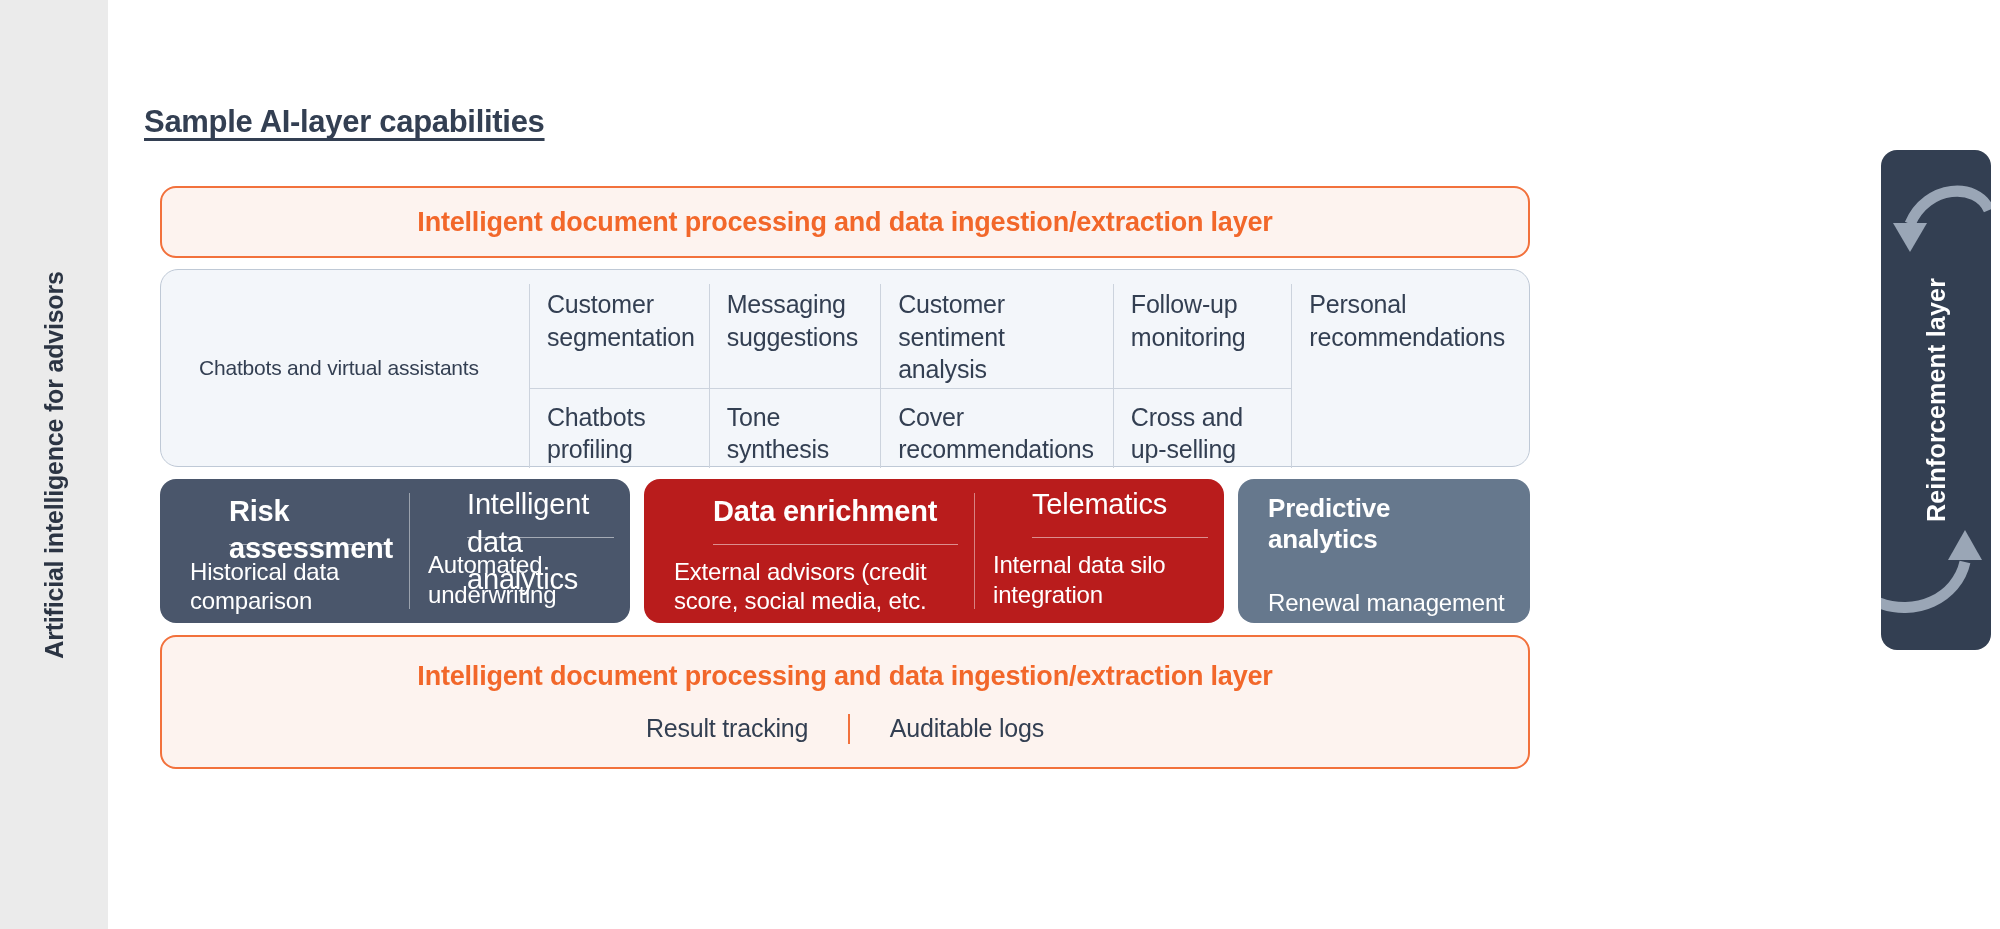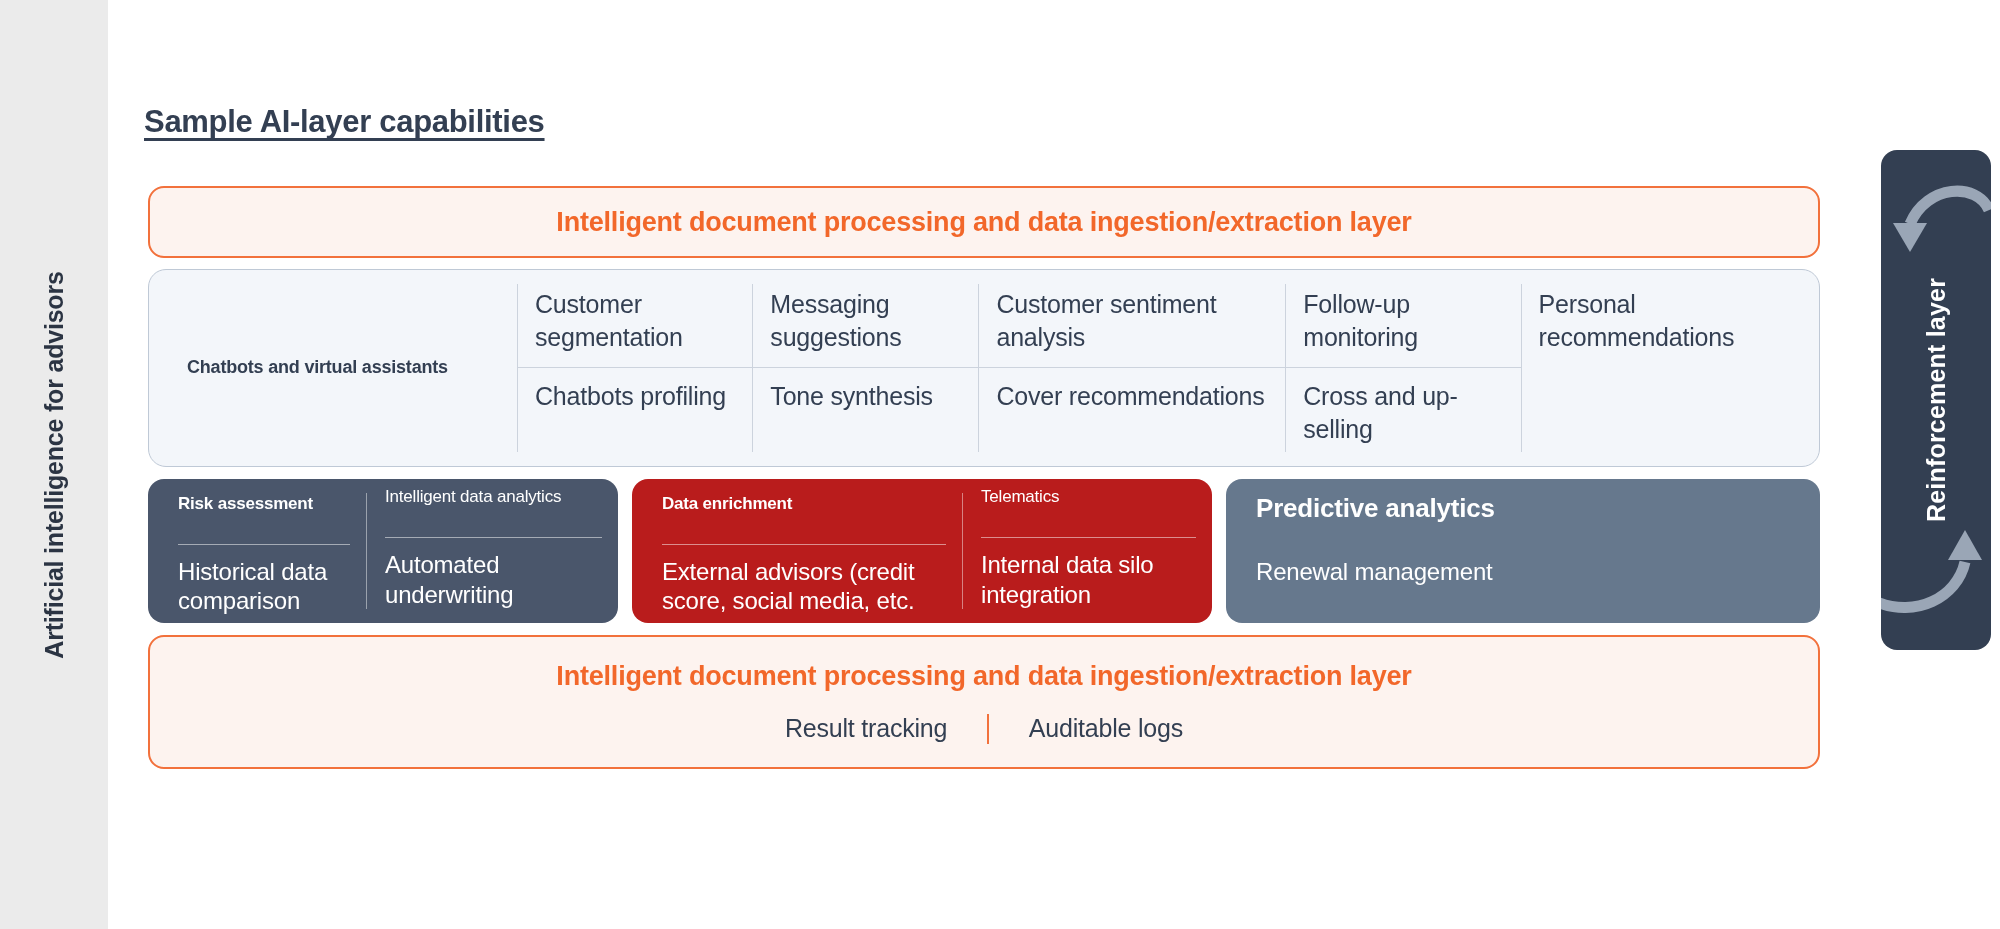--- a/index.html
+++ b/index.html
@@ -57,23 +57,23 @@
     color: #333f52;
     text-decoration: underline;
     text-underline-offset: 6px;
     text-decoration-thickness: 2.5px;
     letter-spacing: -0.3px;
   }
 
   
   .stack {
     position: absolute;
-    left: 40px;
+    left: 52px;
     top: 186px;
-    width: 1672px;
+    width: 1370px;
   }
 
   .band-orange {
     background: #fdf3ef;
     border: 2px solid #f2713c;
     border-radius: 16px;
   }
 
   .band-top {
     height: 72px;
@@ -100,22 +100,22 @@
     align-items: stretch;
     padding: 14px 0 14px 0;
   }
 
   .chatbot-label {
     width: 368px;
     flex: 0 0 368px;
     display: flex;
     align-items: center;
     padding-left: 38px;
-    font-size: 18px;
-    font-weight: 700;
+    font-size: 21px;
+    font-weight: 400;
     color: #333f52;
     line-height: 1.32;
     letter-spacing: -0.2px;
   }
 
   .cap-grid {
     flex: 1 1 auto;
     display: grid;
     grid-template-columns: 1.02fr 0.98fr 1.33fr 1.02fr 1.25fr;
     grid-template-rows: 1fr 1fr;
@@ -156,28 +156,29 @@
 
   .tri-col {
     display: flex;
     flex-direction: column;
     justify-content: flex-start;
     padding: 0 16px 0 30px;
   }
   .tri-col.divided { border-left: 1.5px solid rgba(255,255,255,0.45); padding-left: 18px; justify-content: flex-end; }
 
   .tri-head {
-    font-size: 17px;
+    font-size: 29px;
     font-weight: 700;
     color: #ffffff;
     letter-spacing: -0.2px;
     line-height: 1.28;
     padding-bottom: 10px;
     border-bottom: 1.5px solid rgba(255,255,255,0.5);
     min-height: 52px;
+    margin-left: 39px;
   }
   .tri-head.plain {
     font-weight: 400;
   }
   .tri-sub {
     font-size: 24px;
     color: #ffffff;
     letter-spacing: -0.2px;
     line-height: 1.22;
     padding-top: 12px;

